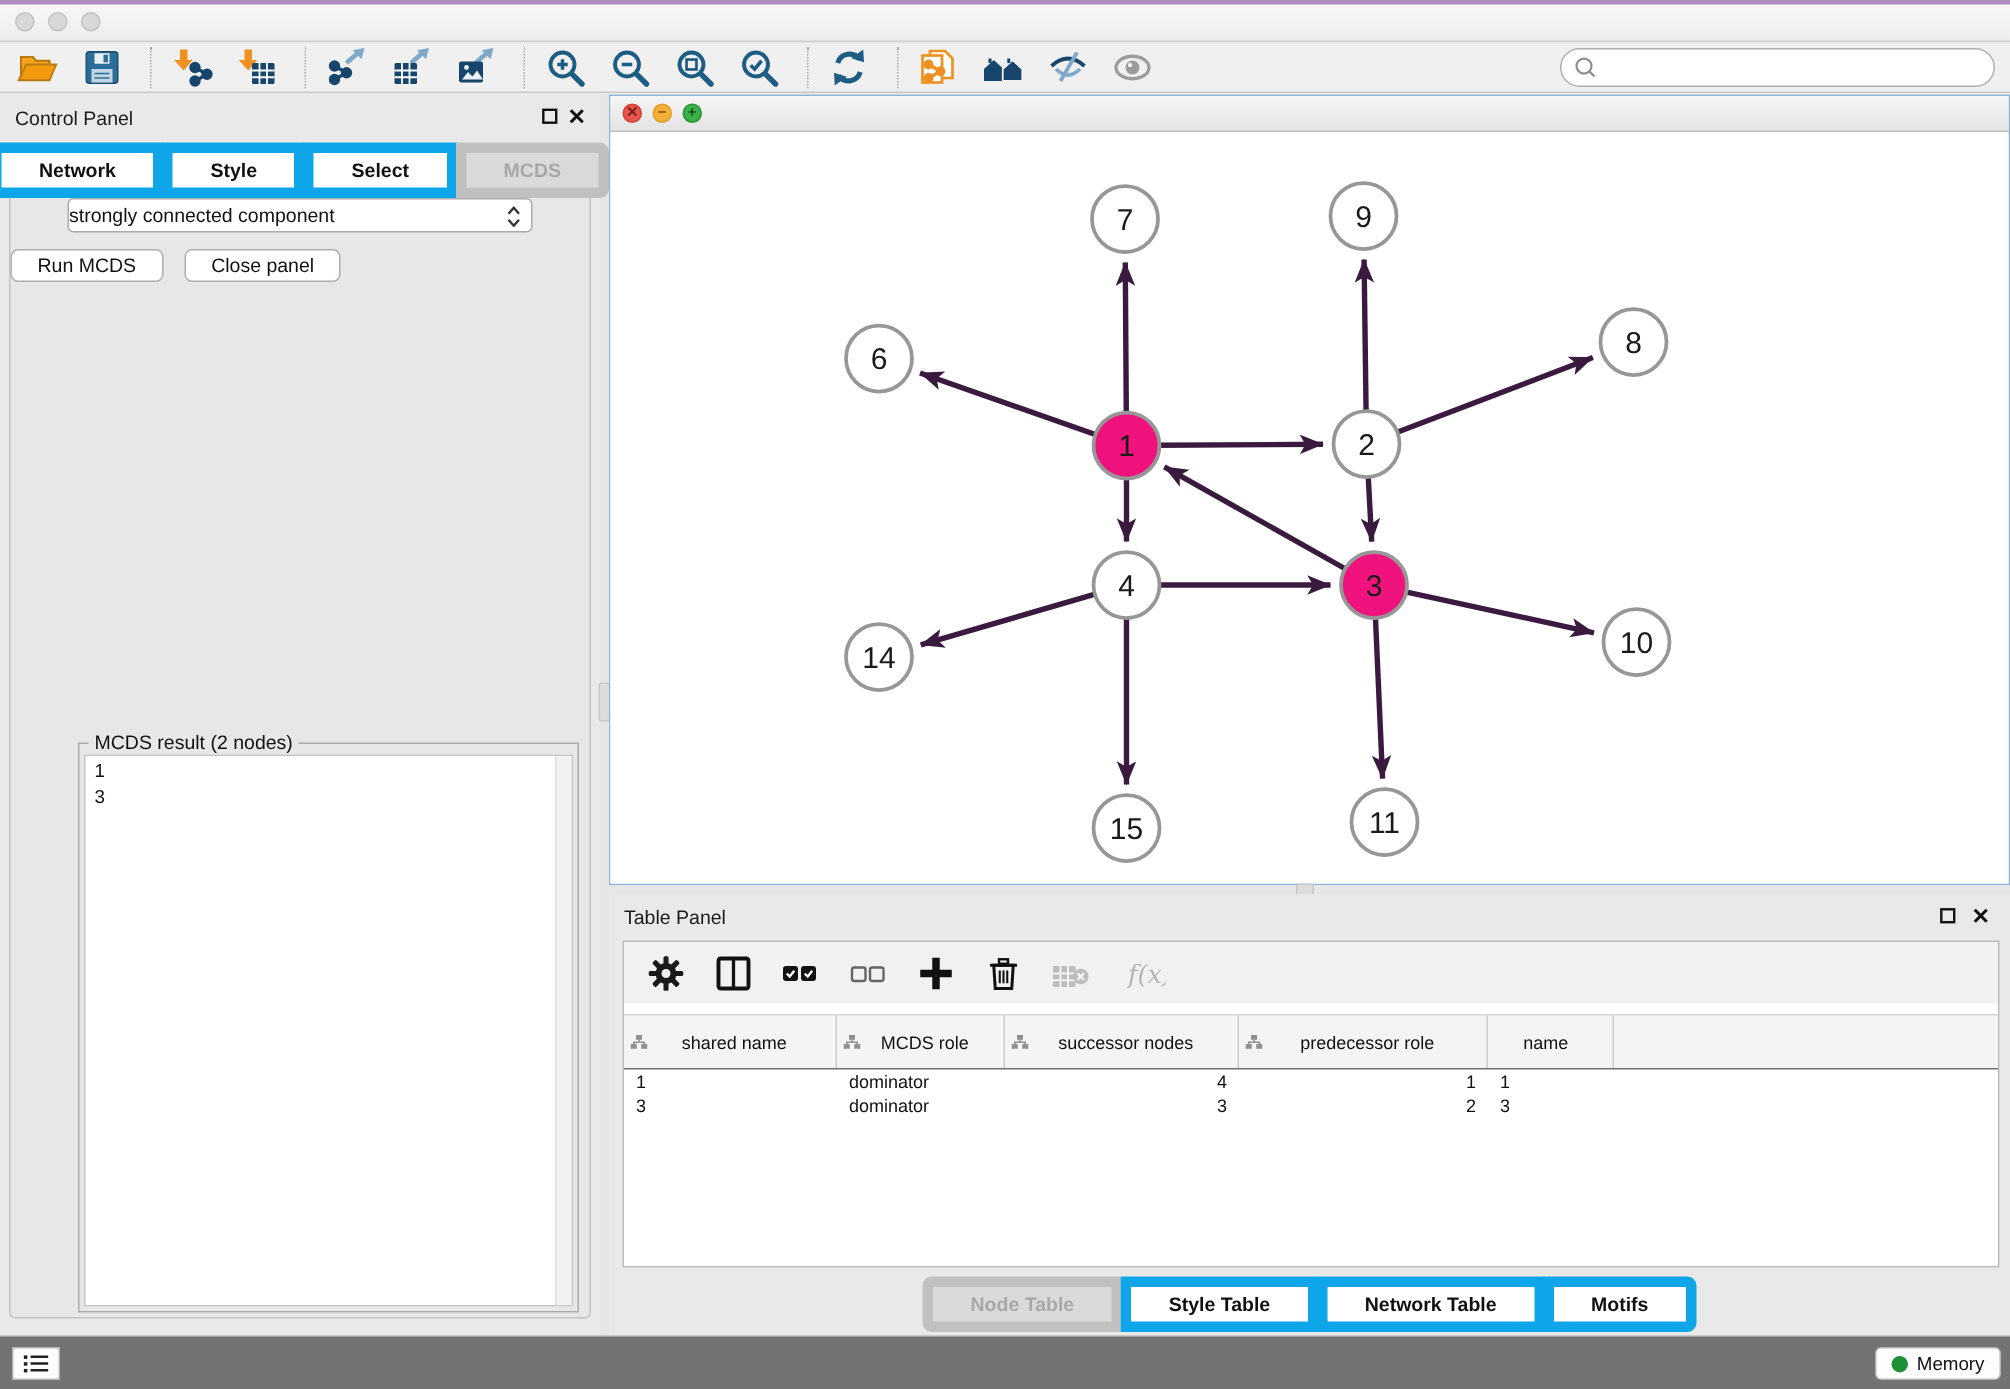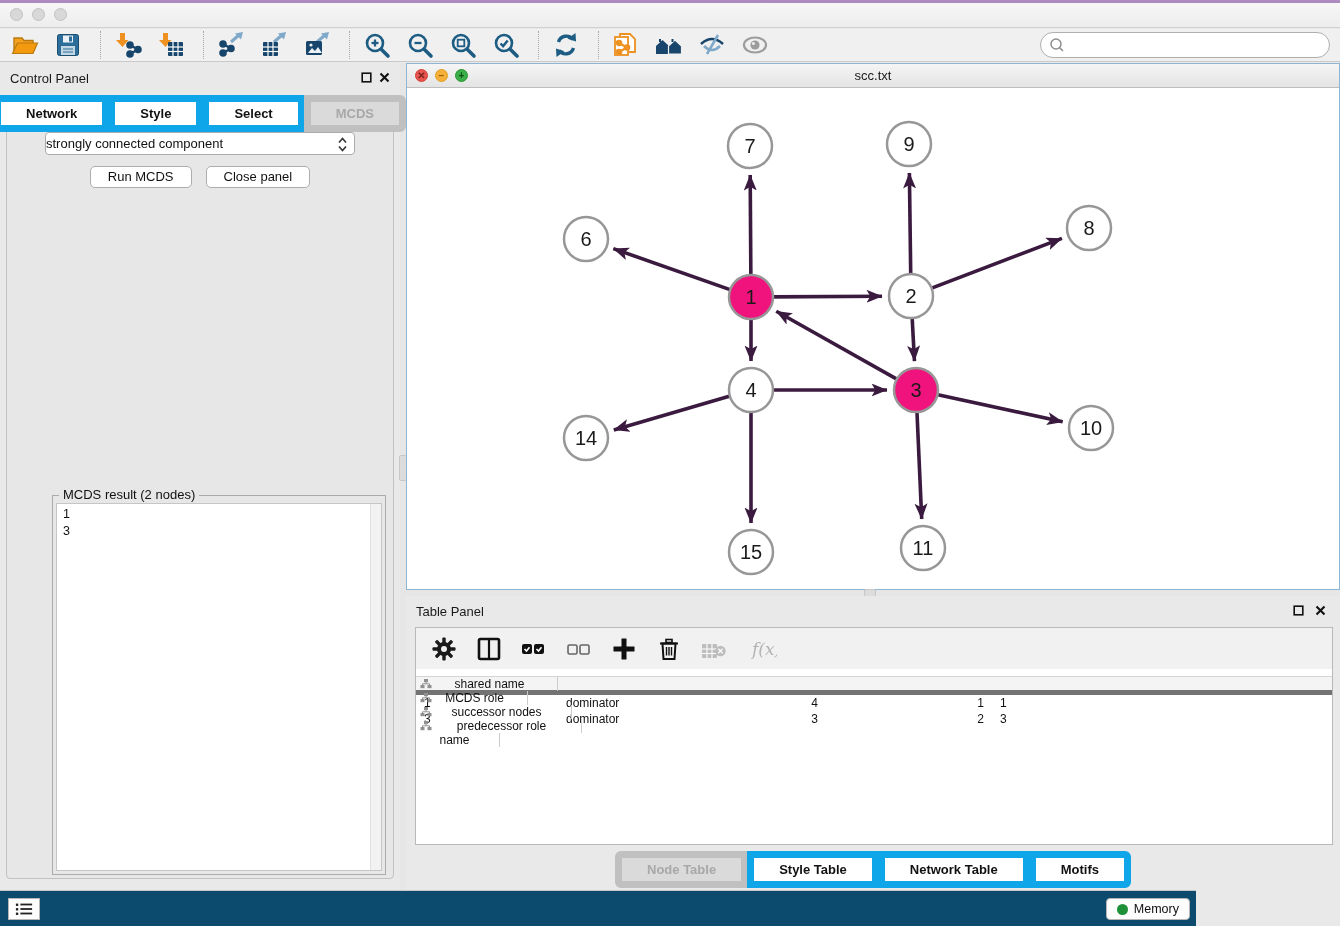--- a/index.html
+++ b/index.html
@@ -34,21 +34,21 @@
   .tab:first-child { border-radius:6px 0 0 6px; margin-left:0; }
   .tab:last-child { border-radius:0 6px 6px 0; }
   .tab.selected { background:#DADADA; color:#A8A8A8; border-color:#C0C0C0; }
   .cp-tabs { position:absolute; top:32px; left:0; right:0; display:flex; justify-content:center; z-index:2; }
   .cp-body { position:absolute; left:6px; right:6px; top:55px; bottom:11px; background:#E7E7E7;
     border:1px solid #C2C2C2; border-radius:4px; }
   .opt-label { text-align:center; margin-top:24px; font-size:13px; }
   .criterion-select { width:310px; height:23px; margin:13px auto 0; background:#fff; border:1px solid #ABABAB;
     border-radius:4px; position:relative; line-height:21px; padding-left:0; font-size:13px; }
   .criterion-select .spinner { position:absolute; right:7px; top:4px; }
-  .btn-row { display:flex; justify-content:center; gap:14px; margin-top:11px; }
+  .btn-row { display:flex; justify-content:flex-start; gap:14px; margin-top:11px; }
   .btn { height:22px; line-height:20px; padding:0 17px; background:#fff; border:1px solid #ADADAD;
     border-radius:5px; font-size:13px; }
   .result-group { position:absolute; left:7px; right:7px; top:376px; bottom:3px; border:1px solid #ABABAB;margin-left:38px; }
   .result-legend { position:absolute; top:-9px; left:6px; background:#E7E7E7; padding:0 4px; font-size:13px; }
   .result-inner { position:absolute; left:3px; right:3px; top:7px; bottom:3px; background:#fff;
     border:1px solid #C6C6C6; }
   .result-scroll { position:absolute; right:0; top:0; bottom:0; width:11px; background:#F2F2F2; border-left:1px solid #E0E0E0; }
   .result-lines { padding:2px 6px; font-size:12.5px; line-height:17px; }
 
   
@@ -71,29 +71,29 @@
   .nw-dot.yellow { left:28px; background:#F6B03A; border:1px solid #E09E20; color:#8F5C00; }
   .nw-dot.green { left:48px; background:#3BB04A; border:1px solid #2A9430; color:#0E5214; }
   .nw-canvas { position:absolute; left:0; top:25px; width:932px; height:500px; background:#fff; }
 
   
   .table-panel { position:absolute; left:406px; top:596px; width:934px; height:294px; background:#E9E9E9; }
   .tp-box { position:absolute; left:9px; right:7px; top:31px; height:218px; background:#fff; border:1px solid #B9B9B9; }
   .tp-toolbar { height:41px; background:#F1F1F1; display:flex; align-items:center; gap:19px; padding-left:15px; }
   .tp-toolbar .tb-icon { margin:0; }
   .tp-table { margin-top:7px; }
-  .tp-header { display:flex; height:19px; background:#F4F4F4; border-top:1px solid #D5D5D5; border-bottom:5px solid #737373;flex-direction:column; }
+  .tp-header { display:flex; height:37px; background:#F4F4F4; border-top:1px solid #D5D5D5; border-bottom:1px solid #737373; }
   .tp-hcell { display:flex; align-items:center; border-right:1px solid #CCC; font-size:12px; padding-left:4px; position:relative; }
   .tp-hcell .hlabel { flex:1; text-align:center; padding-right:10px; }
   .tp-row { display:flex; height:16px; font-size:12px; }
   .tp-cell { padding:0 8px; line-height:16px; overflow:hidden; white-space:nowrap; }
   .tp-tabs { position:absolute; bottom:2px; left:0; right:0; display:flex; justify-content:center; }
 
   
-  .statusbar { position:absolute; left:0; bottom:0; width:1196px; height:36px; background:#0c4a6e; border-top:1px solid #C8C8C8;text-align:center; }
+  .statusbar { position:absolute; left:0; bottom:0; width:1340px; height:36px; background:#737373; border-top:1px solid #C8C8C8;text-align:center; }
   .list-btn { position:absolute; left:8px; top:7px; width:32px; height:22px; background:#FDFDFD; border:1px solid #B5B5B5;
     display:flex; align-items:center; justify-content:center; }
   .memory-btn { position:absolute; right:6px; top:7px; height:22px; background:#FDFDFD; border:1px solid #B5B5B5;
     border-radius:4px; padding:0 10px; display:flex; align-items:center; gap:6px; font-size:12.5px; }
   .memory-dot { width:11px; height:11px; border-radius:50%; background:#1E9038; }
 </style>
 </head>
 <body>
 
 <div class="titlebar">
@@ -316,21 +316,20 @@
 </div>
 
 <div class="v-divider"></div>
 <div class="v-handle"></div>
 
 <div class="network-window">
   <div class="nw-titlebar">
     <span class="nw-dot red">✕</span>
     <span class="nw-dot yellow">−</span>
     <span class="nw-dot green">+</span>
-    <div class="nw-title">scc.txt</div>
   </div>
   <div class="nw-canvas">
     <svg id="graph-svg" width="932" height="500" viewBox="0 0 932 500">
         <defs>
           <marker id="arrowhead" markerUnits="userSpaceOnUse" markerWidth="18" markerHeight="14" refX="15.5" refY="6.5" orient="auto">
             <path d="M0,0 L16,6.5 L0,13 L3.8,6.5 z" fill="#3A1A3E"></path>
           </marker>
         </defs>
         <line x1="343.86755257326377" y1="188.00043856282966" x2="343.1920487687675" y2="85.99936408389699" stroke="#3A1A3E" stroke-width="3.6" marker-end="url(#arrowhead)"></line>
         <line x1="325.1317639798796" y1="201.36752915656376" x2="206.35894222917454" y2="159.61708272298256" stroke="#3A1A3E" stroke-width="3.6" marker-end="url(#arrowhead)"></line>

